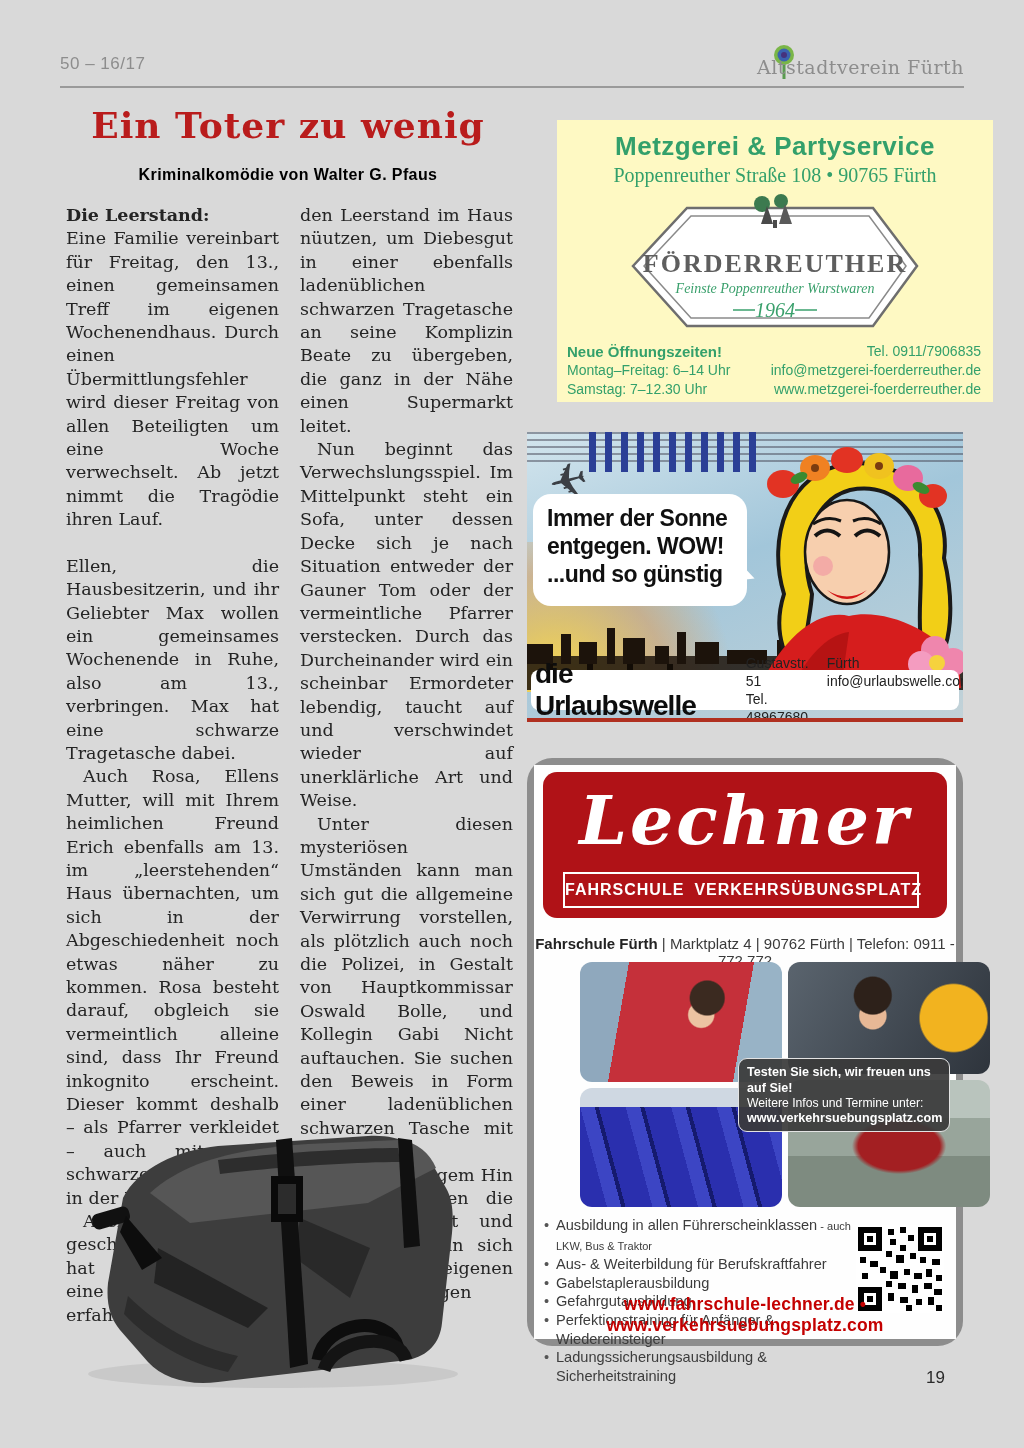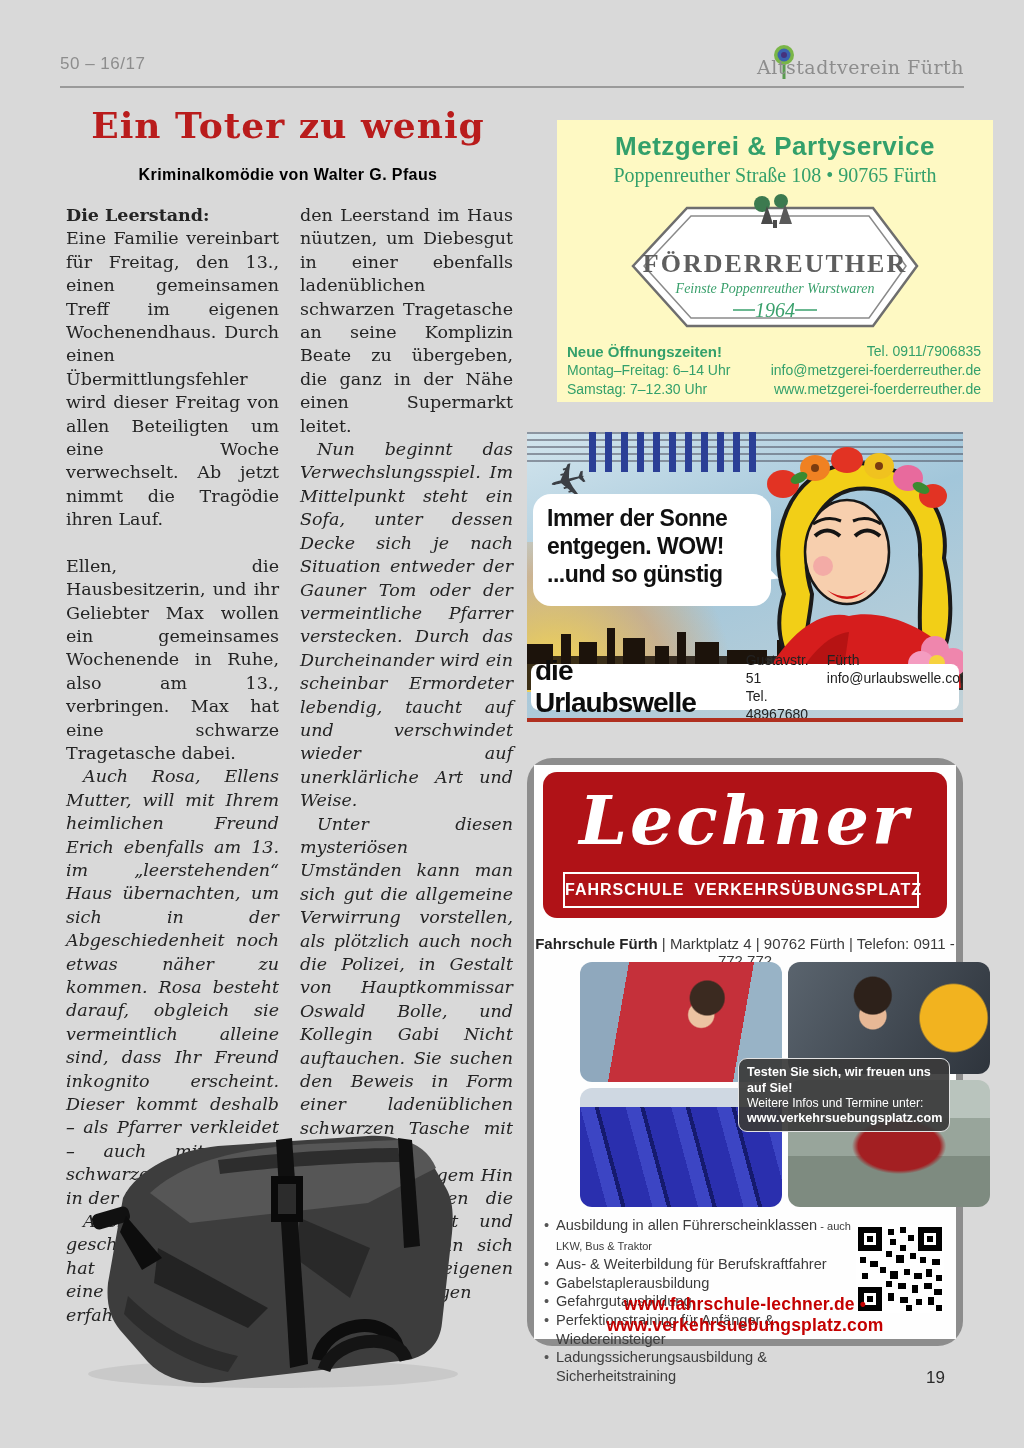--- a/index.html
+++ b/index.html
@@ -17,21 +17,21 @@
   .art-title{position:absolute;left:66px;top:104px;width:444px;text-align:center;
              font-family:"DejaVu Serif",serif;font-weight:bold;font-size:36px;color:#b91c1c;letter-spacing:1px;}
   .art-sub{position:absolute;left:66px;top:166px;width:444px;text-align:center;
            font-family:Liberation Sans, sans-serif;font-weight:bold;font-size:16px;color:#000000;letter-spacing:.4px;}
   .col{position:absolute;top:204px;width:213px;font-family:"DejaVu Serif",serif;
        font-size:17.5px;line-height:23.4px;color:#242424;text-align:justify;hyphens:auto;}
   .col1{left:66px;} .col2{left:300px;}
   .col p{margin:0;}
   .col .lead{font-weight:bold;}
   .col .gap{margin-top:23px;}
-  .col .ind{text-indent:17px;font-style:italic;}
+  .col .ind{text-indent:17px;}
 
   
   .ad-mz{position:absolute;left:527px;top:120px;width:436px;height:282px;background:#fef9c3;margin-left:30px;}
   .mz-title{position:absolute;top:11px;width:100%;text-align:center;font-weight:bold;
             font-size:26px;color:#33a06b;letter-spacing:.5px;}
   .mz-addr{position:absolute;top:44px;width:100%;text-align:center;font-size:20px;color:#33a06b;font-family:Liberation Serif, serif;}
   .mz-badge{position:absolute;left:72px;top:72px;}
   .mz-hours{position:absolute;left:10px;right:12px;top:222px;display:flex;justify-content:space-between;
             color:#33a06b;font-size:14px;line-height:19px;}
   .mz-hours .hl{font-weight:bold;font-size:15px;}
@@ -43,27 +43,27 @@
          border-bottom:4px solid #b03020;}
   .uw-lines{position:absolute;left:0;right:0;top:0;height:34px;
             background:repeating-linear-gradient(to bottom,rgba(70,70,85,.5) 0 2px,transparent 2px 7px);}
   .uw-bars{position:absolute;left:62px;top:0;width:170px;height:40px;
            background:repeating-linear-gradient(90deg,#2b3f96 0 7px,transparent 7px 16px);}
   .uw-plane{position:absolute;left:22px;top:22px;font-size:46px;color:#3b3f45;
             transform:scaleX(-1) rotate(14deg);}
   .uw-sunset{position:absolute;left:0;bottom:26px;width:230px;height:150px;
              background:radial-gradient(circle at 12% 95%,#f8d84a 0%,#f092306e 45%,transparent 72%);}
   .uw-skyline{position:absolute;left:0;right:0;bottom:28px;height:74px;}
-  .uw-bubble{position:absolute;left:6px;top:62px;width:238px;height:112px;background:#fff;
+  .uw-bubble{position:absolute;left:6px;top:62px;width:214px;height:112px;background:#fff;
              border-radius:18px;padding:10px 6px 0 14px;box-sizing:border-box;z-index:4;}
   .uw-bubble:after{content:"";position:absolute;right:-22px;bottom:16px;width:0;height:0;
              border:14px solid transparent;border-left:28px solid #fff;transform:rotate(20deg);}
   .uw-bubble div{font-weight:bold;font-size:23px;line-height:28px;color:#101010;letter-spacing:-.5px;}
   .uw-woman{position:absolute;right:0;top:2px;z-index:3;}
-  .uw-band{position:absolute;left:4px;right:4px;bottom:8px;height:46px;background:#fff;border-radius:8px;
+  .uw-band{position:absolute;left:4px;right:4px;bottom:8px;height:40px;background:#fff;border-radius:8px;
            z-index:6;display:flex;align-items:center;gap:40px;}
   .uw-name{font-weight:bold;font-size:28px;color:#0d0d0d;letter-spacing:-1px;padding:0 10px 0 4px;}
   .uw-ct{display:flex;gap:18px;font-size:14px;line-height:18px;color:#222;}
 
   
   .ad-le{position:absolute;left:527px;top:758px;width:436px;height:588px;background:#8d8d8d;border-radius:25px;}
   .le-in{position:absolute;left:7px;top:7px;right:7px;bottom:7px;background:#fefefe;}
   .le-red{position:absolute;left:9px;right:9px;top:7px;height:146px;background:#b01217;
           border-radius:14px;text-align:center;}
   .le-brand{font-family:"DejaVu Serif",serif;font-style:italic;font-weight:bold;font-size:68px;

